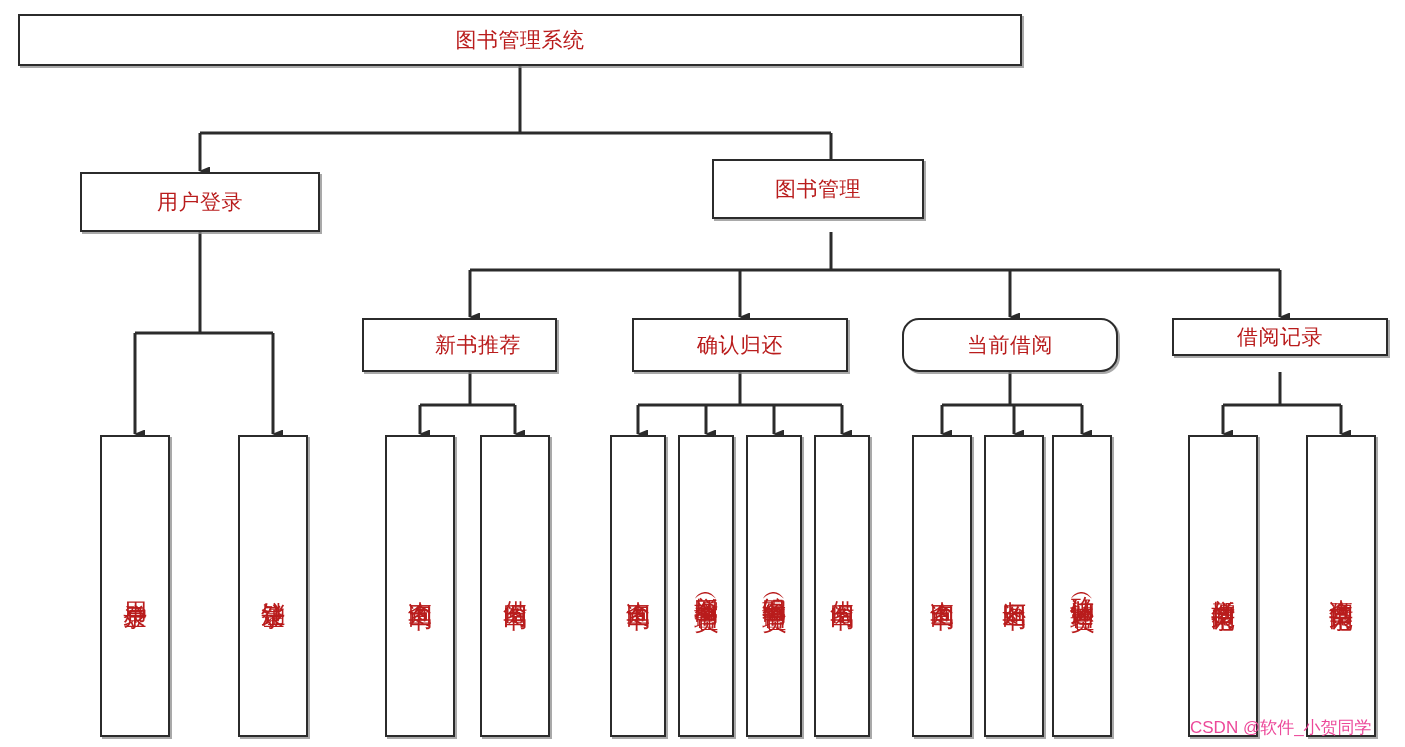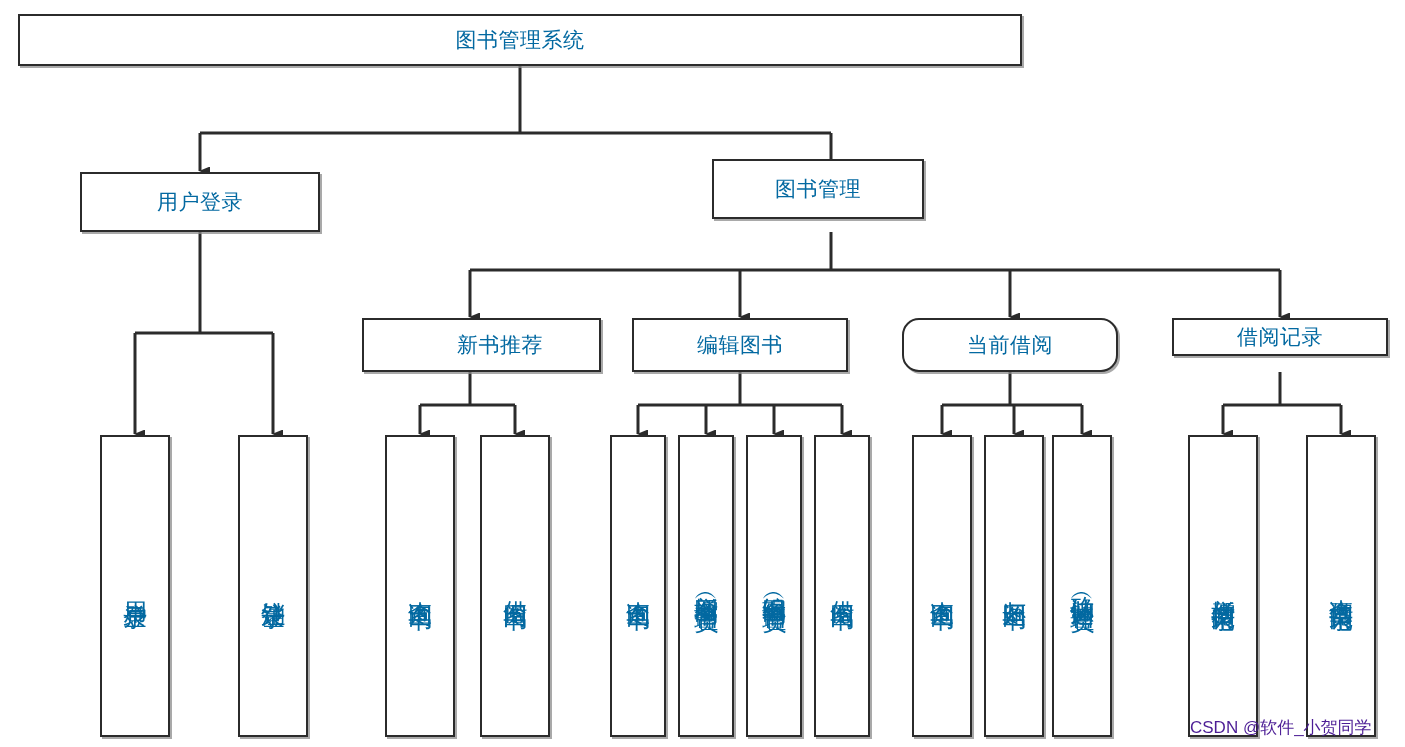--- a/index.html
+++ b/index.html
@@ -12,21 +12,21 @@
 
   .node{
     position:absolute;
     box-sizing:border-box;
     background:#ffffff;
     border:2px solid #2b2b2b;
     box-shadow:2px 2px 0 0 rgba(140,140,140,.75);
     display:flex;align-items:center;justify-content:center;
   }
   .node .label{
-    color:#0369a1;
+    color:#b91c1c;
     letter-spacing:.5px;
     text-align:center;
     line-height:1.18;
     white-space:nowrap;
   }
   .node.horiz .label{font-size:21px;}
   .node.vert{padding:6px 0;}
   .node.vert .label{
     writing-mode:vertical-rl;
     text-orientation:upright;
@@ -92,25 +92,25 @@
   <div id="node-layer">
       <div class="node horiz" style="left: 18px; top: 14px; width: 1004px; height: 52px;">
         <span class="label">图书管理系统</span>
       </div>
       <div class="node horiz" style="left: 80px; top: 172px; width: 240px; height: 60px;">
         <span class="label">用户登录</span>
       </div>
       <div class="node horiz" style="left: 712px; top: 159px; width: 212px; height: 60px;">
         <span class="label">图书管理</span>
       </div>
-      <div class="node horiz" style="left: 362px; top: 318px; width: 239px; height: 54px; padding-left: 37px;">
+      <div class="node horiz" style="left: 362px; top: 318px; width: 195px; height: 54px; padding-left: 37px;">
         <span class="label">新书推荐</span>
       </div>
       <div class="node horiz" style="left: 632px; top: 318px; width: 216px; height: 54px;">
-        <span class="label">编辑图书</span>
+        <span class="label">确认归还</span>
       </div>
       <div class="node horiz" style="left: 902px; top: 318px; width: 216px; height: 54px; border-radius: 17px;">
         <span class="label">当前借阅</span>
       </div>
       <div class="node horiz" style="left: 1172px; top: 318px; width: 216px; height: 38px;">
         <span class="label">借阅记录</span>
       </div>
       <div class="node vert" style="left: 100px; top: 435px; width: 70px; height: 302px;">
         <span class="label">用户登录</span>
       </div>
@@ -145,14 +145,14 @@
         <span class="label">确认归还（管理员）</span>
       </div>
       <div class="node vert" style="left: 1188px; top: 435px; width: 70px; height: 302px;">
         <span class="label">新增借阅记录</span>
       </div>
       <div class="node vert" style="left: 1306px; top: 435px; width: 70px; height: 302px;">
         <span class="label">查询借阅记录</span>
       </div>
     </div>
 
-  <div class="watermark" style="left: 1190px; top: 716px; color: #4c1d95;">CSDN @软件_小贺同学</div>
+  <div class="watermark" style="left: 1190px; top: 716px; color: #ec4899;">CSDN @软件_小贺同学</div>
 </div>
 
 </body></html>

